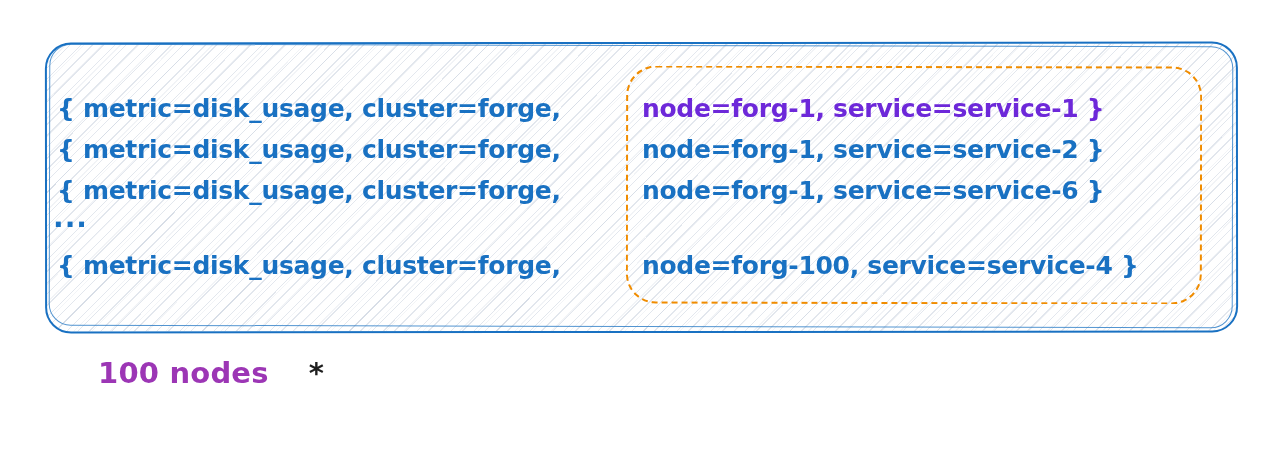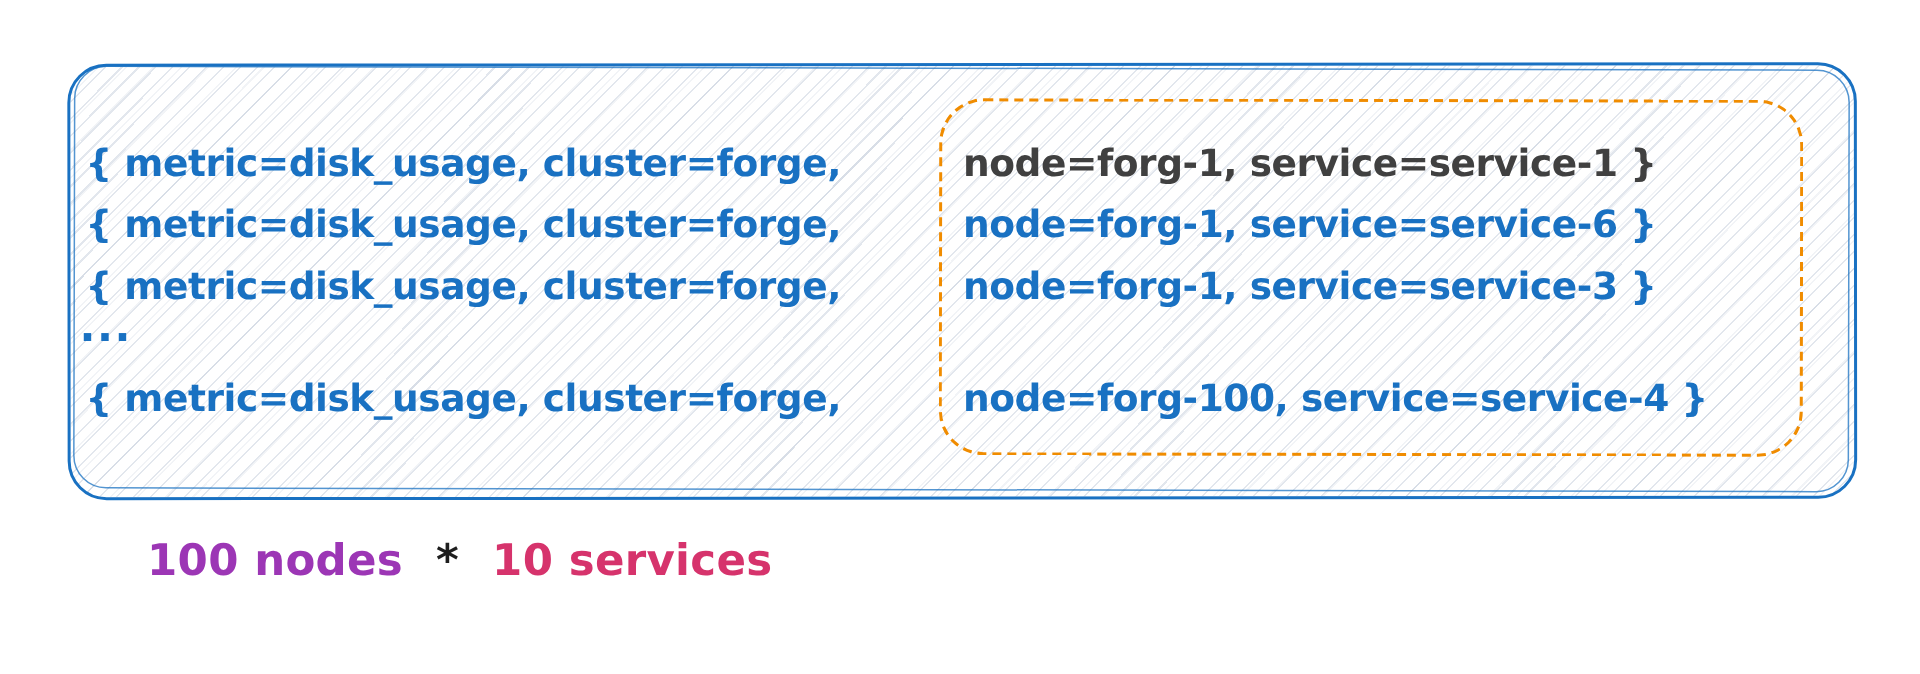--- a/index.html
+++ b/index.html
@@ -61,49 +61,48 @@
     font-size: 28px;
     font-weight: bold;
     letter-spacing: 1px;
   }
 
   .caption {
     position: absolute;
     left: 98px; top: 356px;
     display: flex;
     align-items: baseline;
-    gap: 22px;
+    gap: 40px;
     font-size: 29px;
     font-weight: bold;
     white-space: nowrap;
     letter-spacing: 0.2px;
   }
 </style>
 </head>
 <body>
 
 <div class="canvas">
 
   <div class="series-box" style="color: rgb(25, 113, 194);"></div>
 
   <div class="highlight-box" style="color: rgb(240, 140, 0);"></div>
 
   <span class="label-text" style="left: 57px; top: 94px; color: rgb(25, 113, 194);">{ metric=disk_usage, cluster=forge,</span>
-  <span class="label-text" style="left: 642px; top: 94px; color: #404040;">node=forg-1, service=service-1 }</span>
+  <span class="label-text" style="left: 642px; top: 94px; color: #6d28d9;">node=forg-1, service=service-1 }</span>
 
   <span class="label-text" style="left: 57px; top: 135px; color: rgb(25, 113, 194);">{ metric=disk_usage, cluster=forge,</span>
-  <span class="label-text" style="left: 642px; top: 135px; color: rgb(25, 113, 194);">node=forg-1, service=service-6 }</span>
+  <span class="label-text" style="left: 642px; top: 135px; color: rgb(25, 113, 194);">node=forg-1, service=service-2 }</span>
 
   <span class="label-text" style="left: 57px; top: 176px; color: rgb(25, 113, 194);">{ metric=disk_usage, cluster=forge,</span>
-  <span class="label-text" style="left: 642px; top: 176px; color: rgb(25, 113, 194);">node=forg-1, service=service-3 }</span>
+  <span class="label-text" style="left: 642px; top: 176px; color: rgb(25, 113, 194);">node=forg-1, service=service-6 }</span>
 
   <span class="ellipsis-text" style="left: 53px; top: 201px; color: rgb(25, 113, 194);">...</span>
 
   <span class="label-text" style="left: 57px; top: 251px; color: rgb(25, 113, 194);">{ metric=disk_usage, cluster=forge,</span>
   <span class="label-text" style="left: 642px; top: 251px; color: rgb(25, 113, 194);">node=forg-100, service=service-4 }</span>
 
   <div class="caption">
     <span style="color: rgb(156, 54, 181);">100 nodes</span>
     <span style="color: rgb(30, 30, 30);">*</span>
-    <span style="color: rgb(214, 51, 108);">10 services</span>
   </div>
 
 </div>
 
 </body></html>

